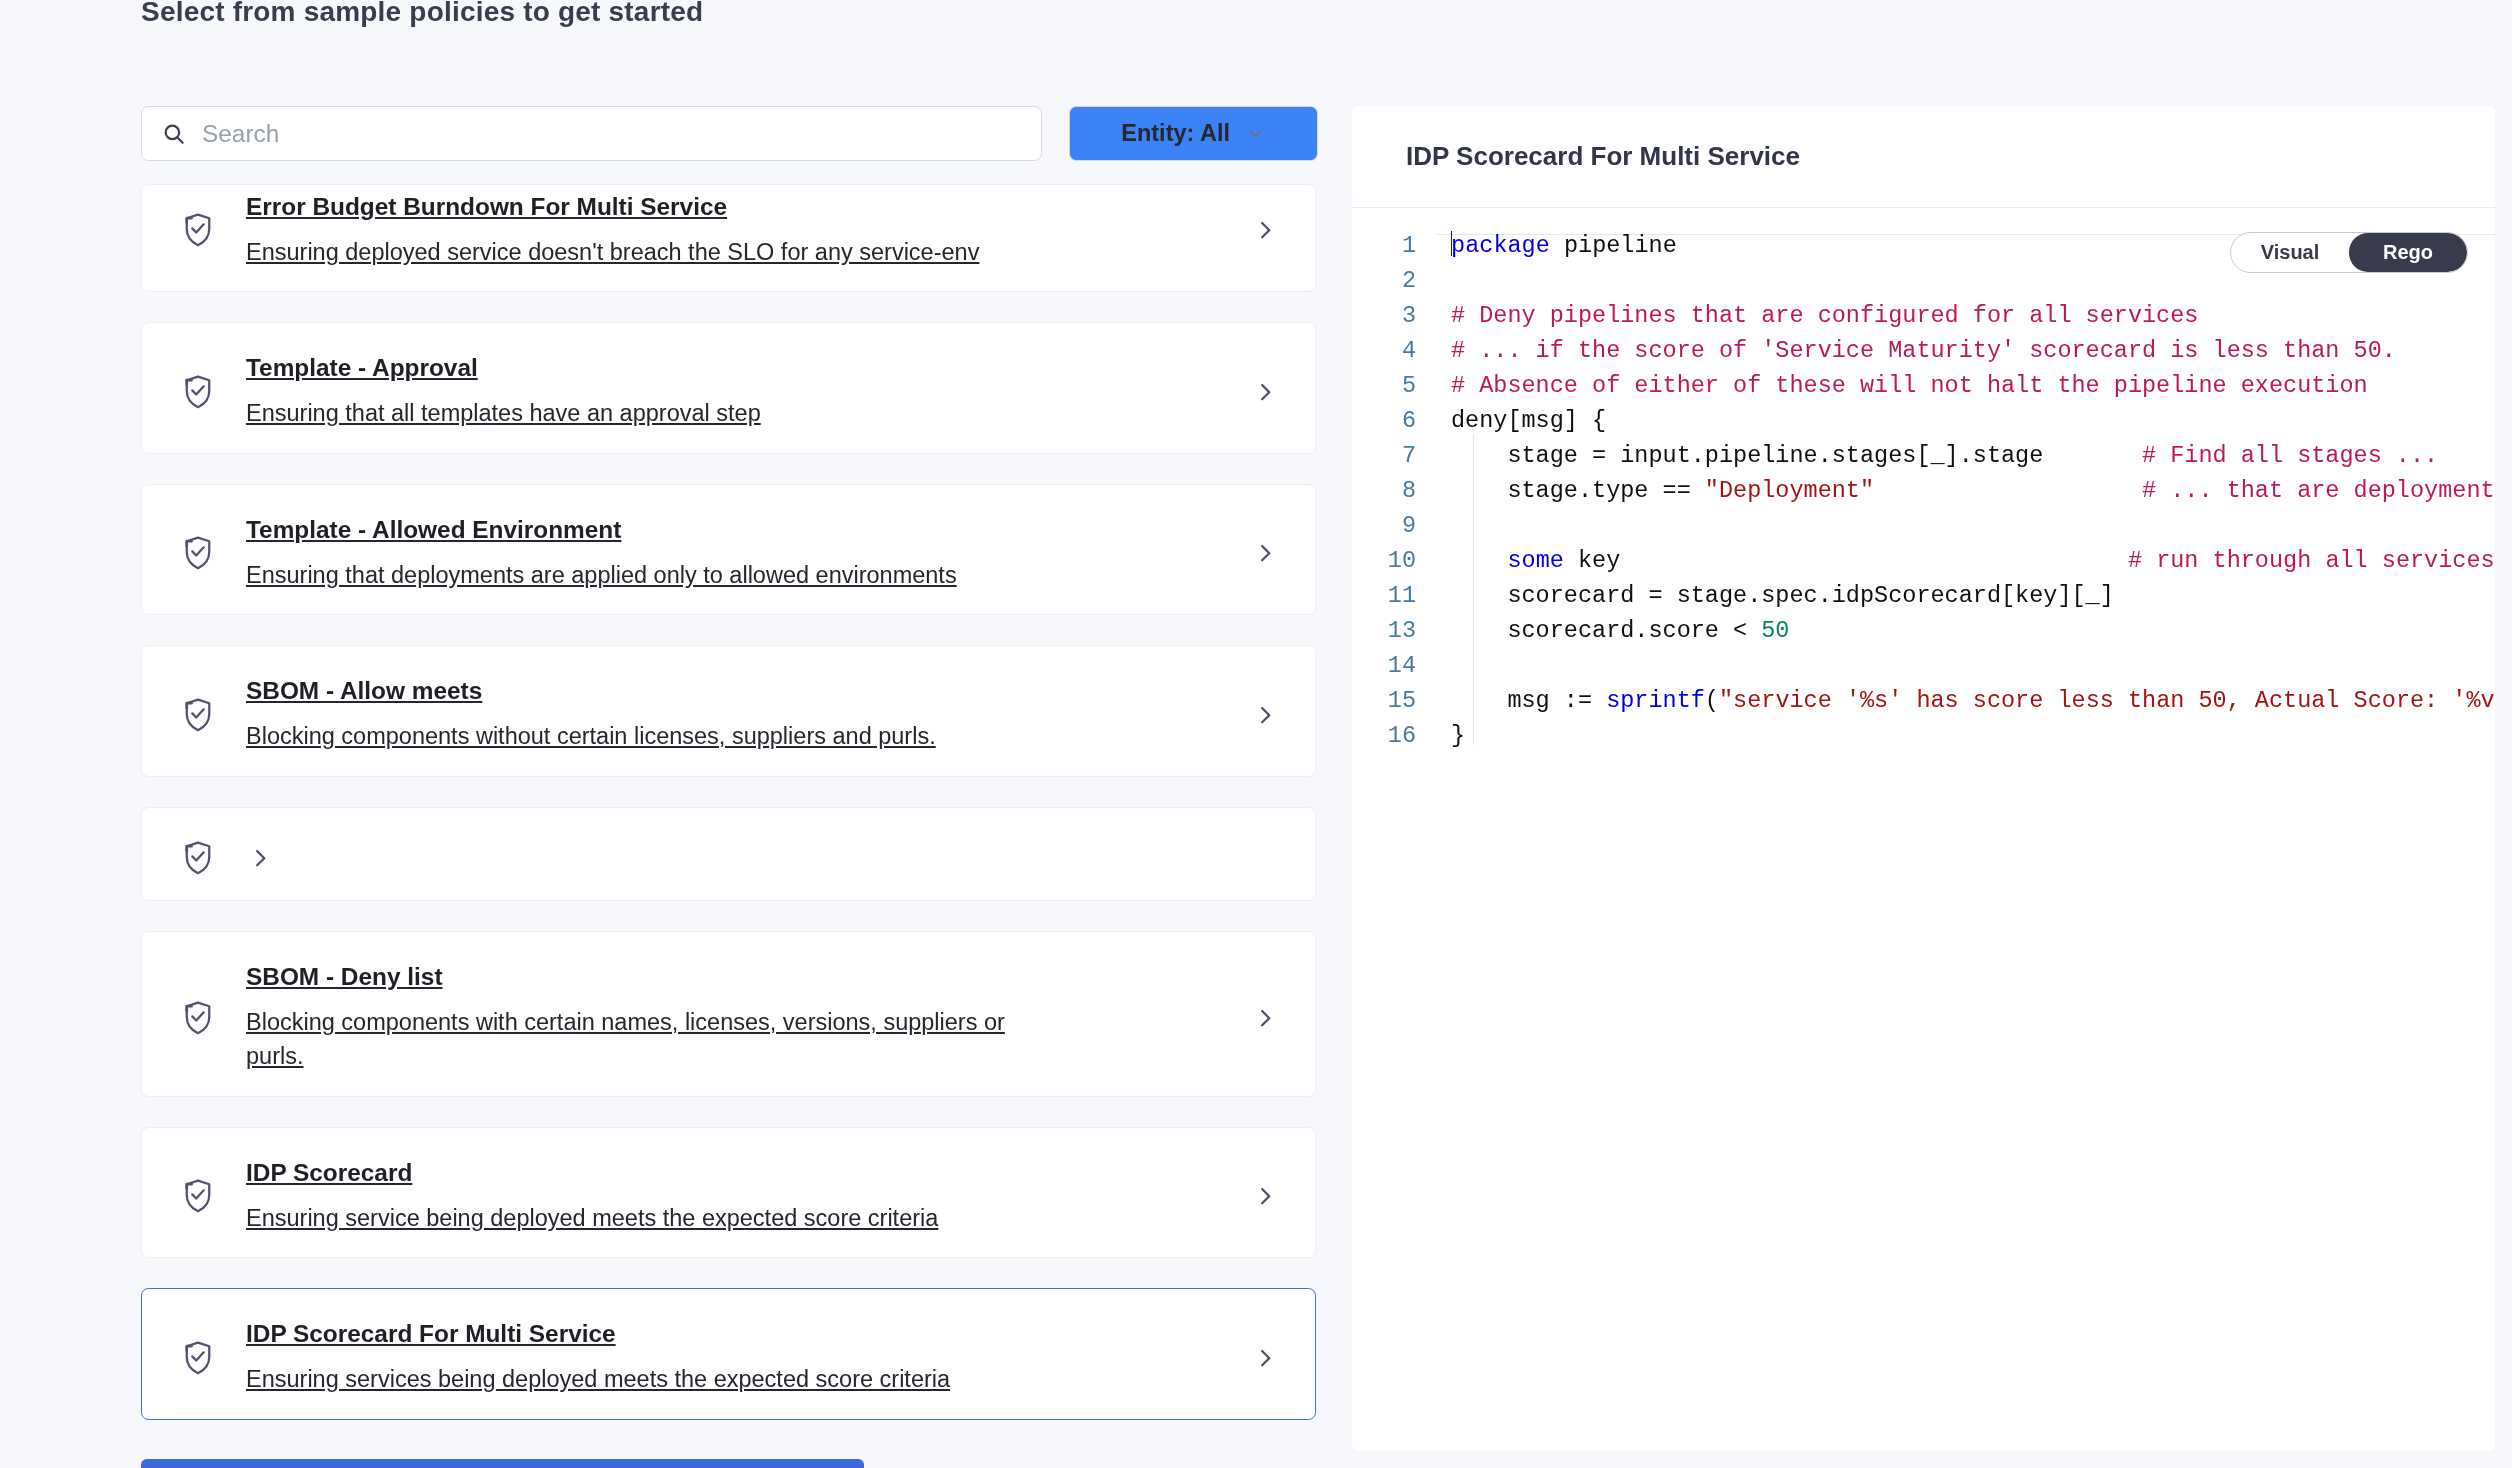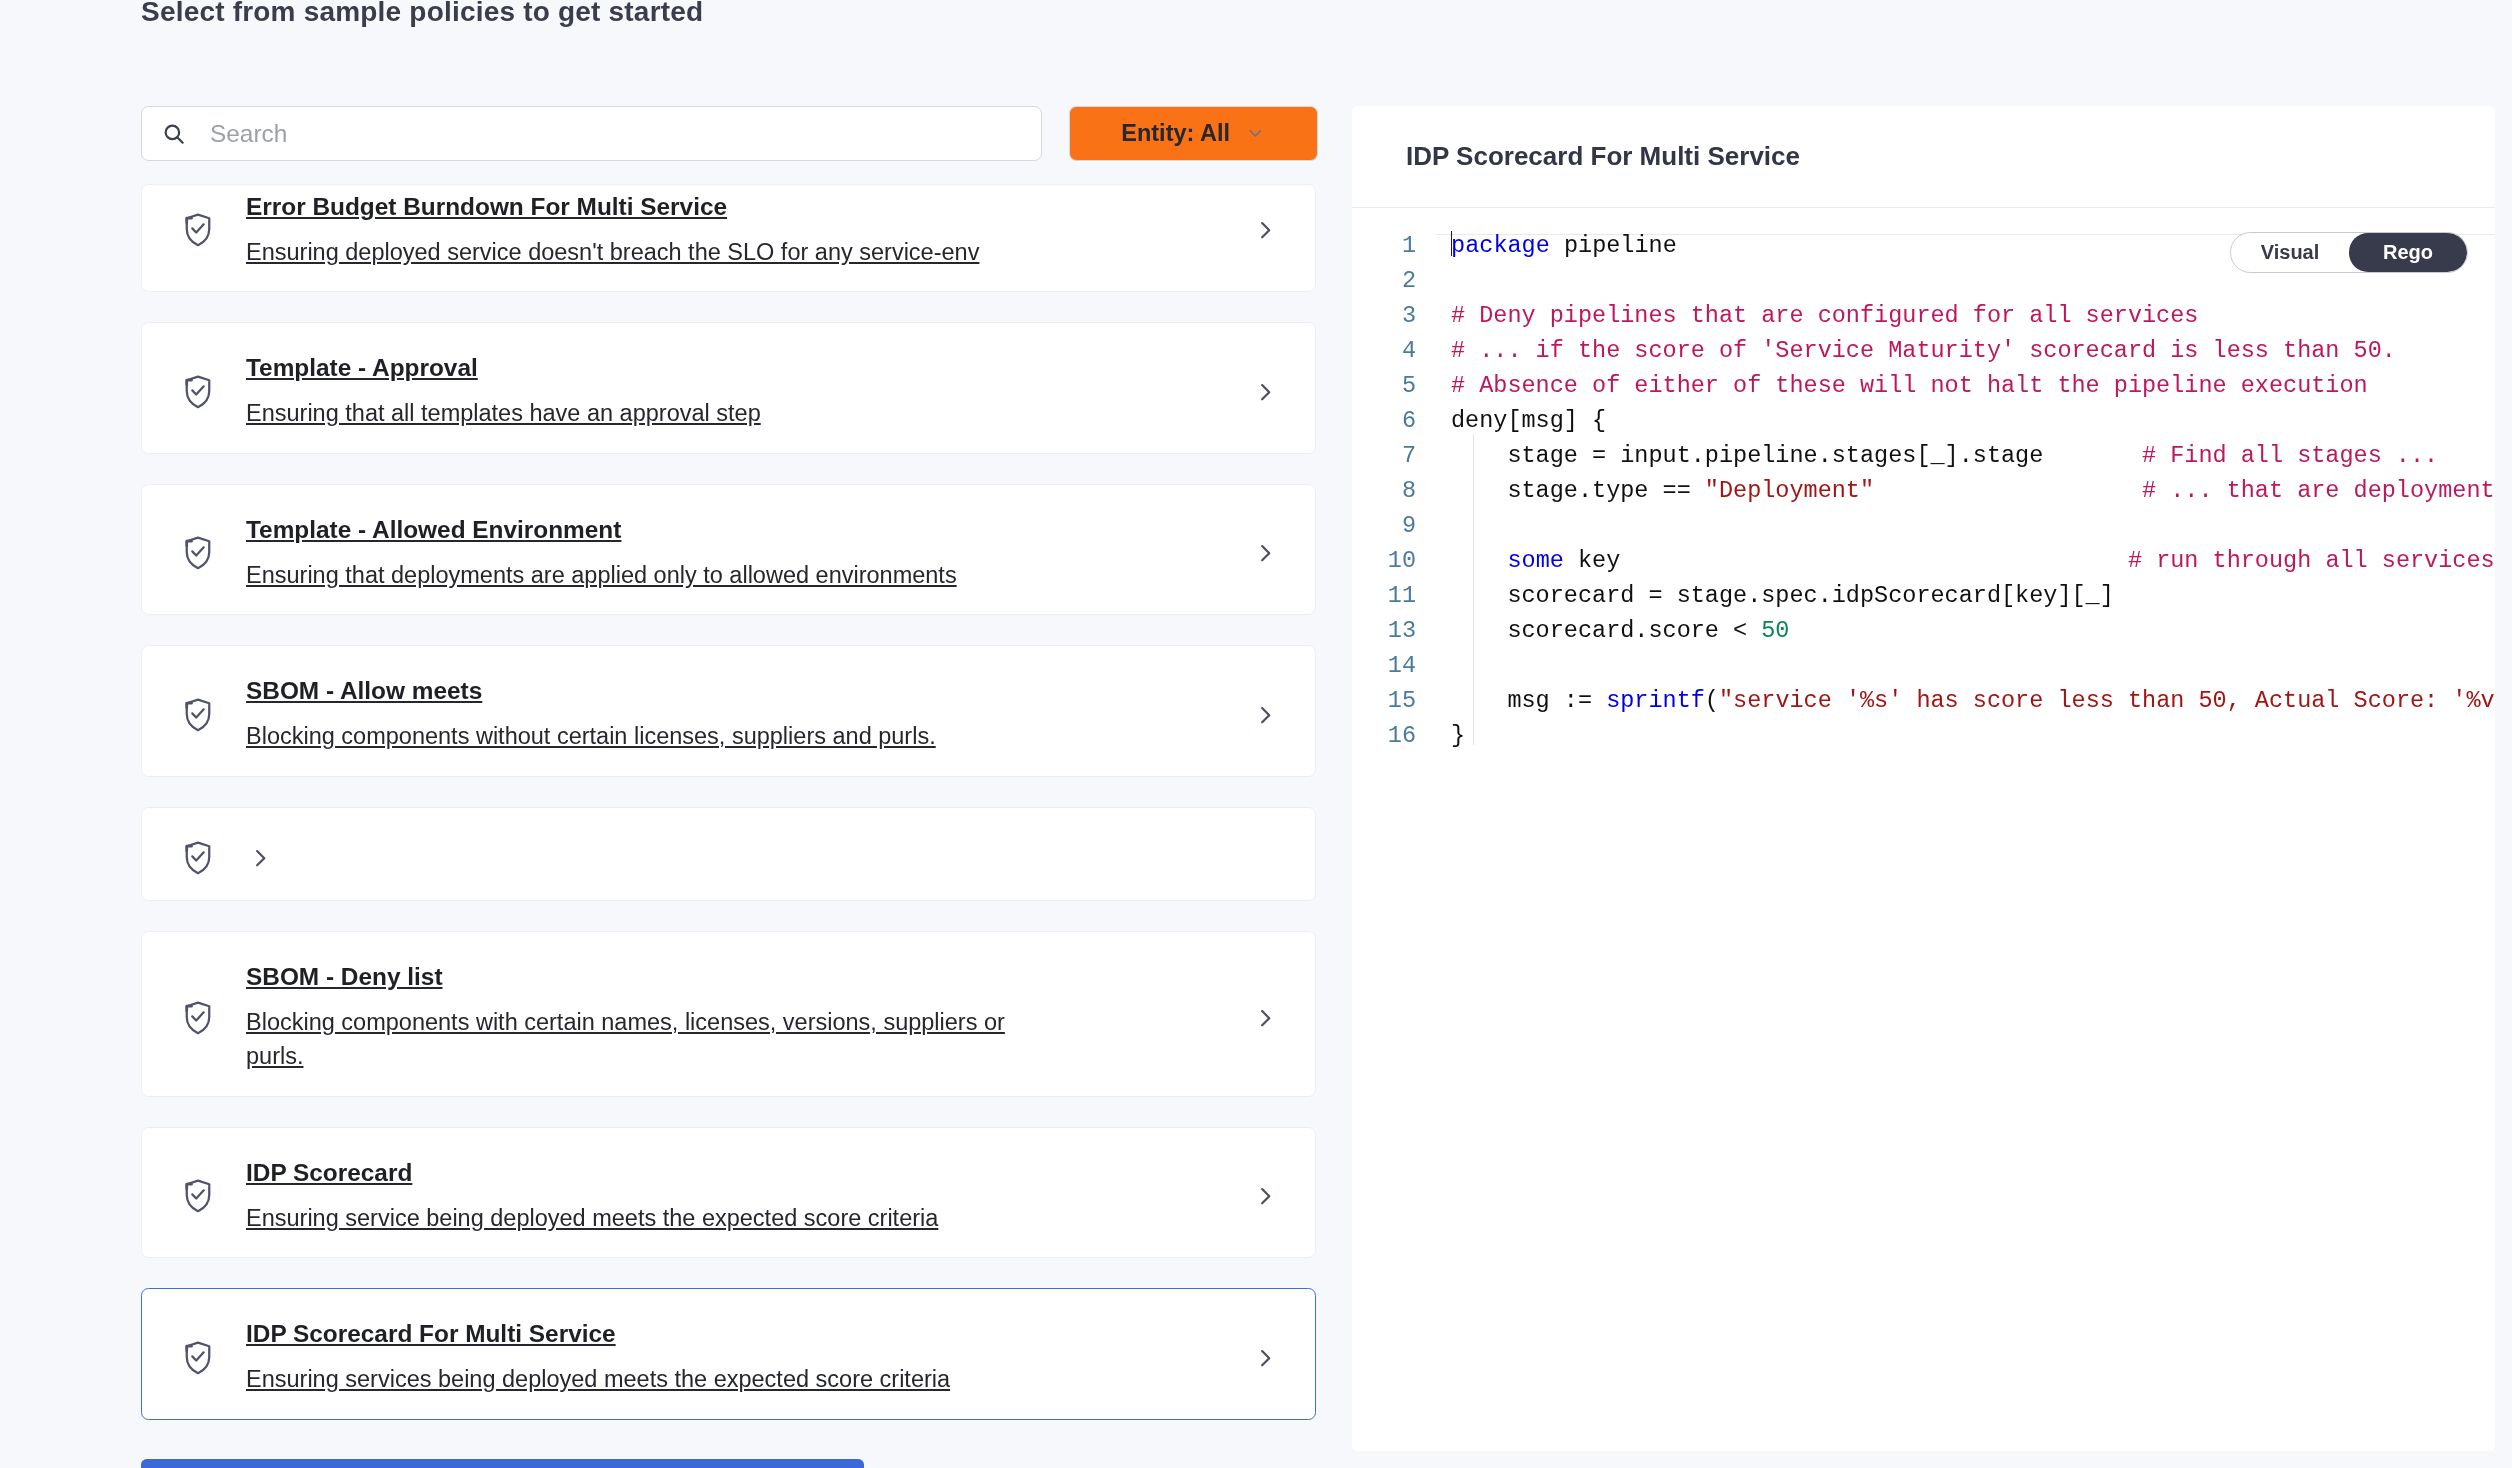--- a/index.html
+++ b/index.html
@@ -19,26 +19,26 @@
     position:absolute;left:141px;top:106px;width:1177px;height:55px;
     display:flex;gap:27px;
   }
   .search-box{
     flex:0 0 901px;height:55px;box-sizing:border-box;
     background:#fff;border:0.9px solid #d6d8e1;border-radius:7.5px;
     display:flex;align-items:center;padding:0 19px;gap:13px;
   }
   .search-box input{
     border:none;outline:none;flex:1;font-family:"Liberation Sans",sans-serif;
-    font-size:24.4px;color:#2a2b33;background:transparent;margin-left:8px;
+    font-size:24.4px;color:#2a2b33;background:transparent;
   }
   .search-box input::placeholder{color:#9aa0ac;}
   .entity-dd{
     flex:0 0 249px;height:55px;box-sizing:border-box;cursor:pointer;
-    background:#f97316;border:0.9px solid #d6d8e1;border-radius:7.5px;
+    background:#3b82f6;border:0.9px solid #d6d8e1;border-radius:7.5px;
     display:flex;align-items:center;justify-content:center;gap:15px;
     font-family:"Liberation Sans",sans-serif;font-size:23.5px;font-weight:700;color:#26272f;
   }
   .policy-list{
     position:absolute;left:141px;top:184px;width:1175px;height:1275px;overflow:hidden;text-decoration:underline;
   }
   .card{
     box-sizing:border-box;width:1175px;background:#fff;
     border:0.9px solid #eceef3;border-radius:7.5px;margin-bottom:30px;
     padding:31px 38px 22.5px 38px;

